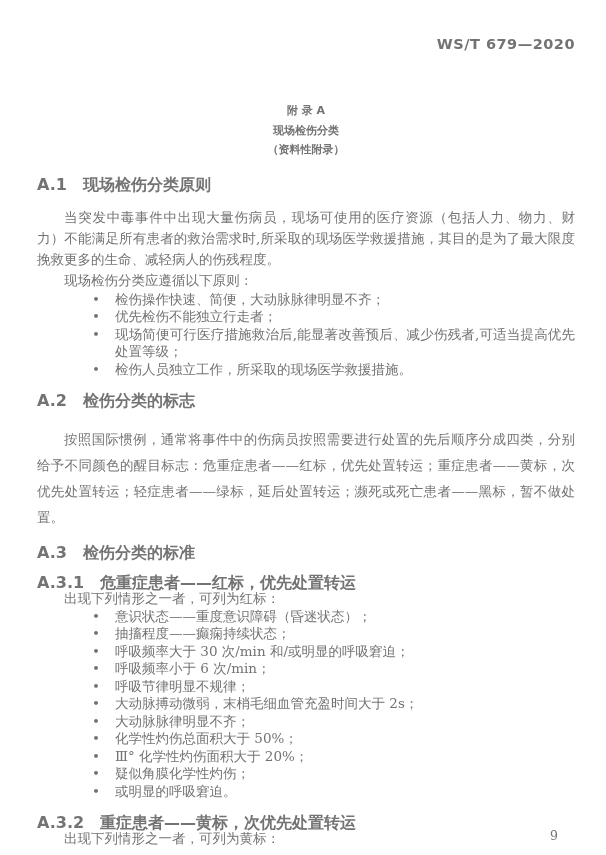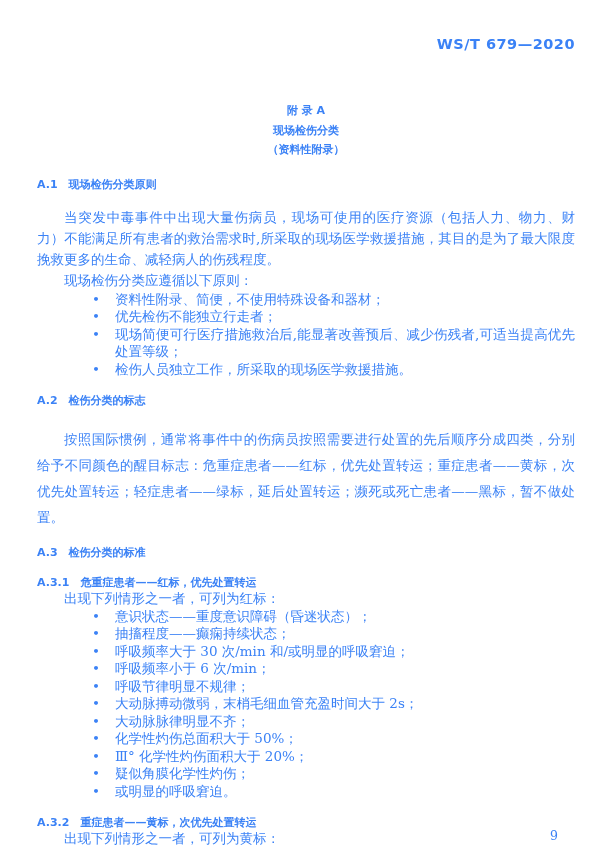--- a/index.html
+++ b/index.html
@@ -2,21 +2,21 @@
 <html><head>
 <meta charset="utf-8">
 <style>
   * { margin:0; padding:0; box-sizing:border-box; }
   html,body { background:#f5f5f3; }
   .page {
     position:relative;
     width:606px; height:855px;
     margin:0 auto;
     background:#ffffff;
-    color:#3b82f6;
+    color:#737373;
     font-family:"DejaVu Serif","Liberation Serif",serif;
     font-size:13.5px;
     overflow:hidden;
     box-shadow:0 0 2px rgba(0,0,0,.15);
   }
   .content { padding:0 31px 0 37px; }
 
   .std-header {
     position:absolute; top:36px; right:31px;
     font-family:"DejaVu Sans","Liberation Sans",sans-serif;
@@ -25,21 +25,21 @@
 
   .title-block {
     padding-top:101px;
     text-align:center;
     font-family:"DejaVu Sans","Liberation Sans",sans-serif;
     font-weight:bold; font-size:11px; line-height:19.5px;
   }
 
   .sec-heading {
     font-family:"DejaVu Sans","Liberation Sans",sans-serif;
-    font-weight:bold; font-size:11px; line-height:14px;
+    font-weight:bold; font-size:16px; line-height:14px;
     white-space:pre-wrap;
   }
   #h-a1  { margin-top:18px; }
   #h-a2  { margin-top:16px; }
   #h-a3  { margin-top:16px; }
   #h-a31 { margin-top:16px; }
   #h-a32 { margin-top:16px; }
 
   .para {
     text-align:justify;
@@ -83,21 +83,21 @@
       <div>（资料性附录）</div>
     </div>
 
     <div id="h-a1" class="sec-heading">A.1　现场检伤分类原则</div>
 
     <p id="p-a1-1" class="para">当突发中毒事件中出现大量伤病员，现场可使用的医疗资源（包括人力、物力、财力）不能满足所有患者的救治需求时,所采取的现场医学救援措施，其目的是为了最大限度挽救更多的生命、减轻病人的伤残程度。</p>
 
     <p id="p-a1-2" class="para">现场检伤分类应遵循以下原则：</p>
 
     <ul class="bullets">
-      <li>资料性附录、简便，不使用特殊设备和器材；</li>
+      <li>检伤操作快速、简便，大动脉脉律明显不齐；</li>
       <li>优先检伤不能独立行走者；</li>
       <li>现场简便可行医疗措施救治后,能显著改善预后、减少伤残者,可适当提高优先处置等级；</li>
       <li>检伤人员独立工作，所采取的现场医学救援措施。</li>
     </ul>
 
     <div id="h-a2" class="sec-heading">A.2　检伤分类的标志</div>
 
     <p id="p-a2-1" class="para">按照国际惯例，通常将事件中的伤病员按照需要进行处置的先后顺序分成四类，分别给予不同颜色的醒目标志：危重症患者——红标，优先处置转运；重症患者——黄标，次优先处置转运；轻症患者——绿标，延后处置转运；濒死或死亡患者——黑标，暂不做处置。</p>
 
     <div id="h-a3" class="sec-heading">A.3　检伤分类的标准</div>

